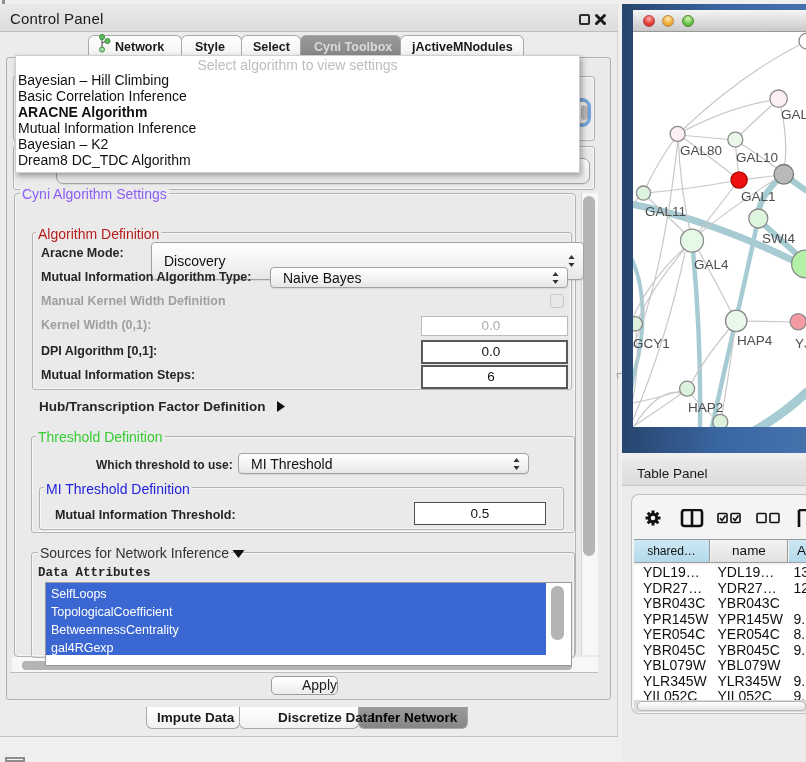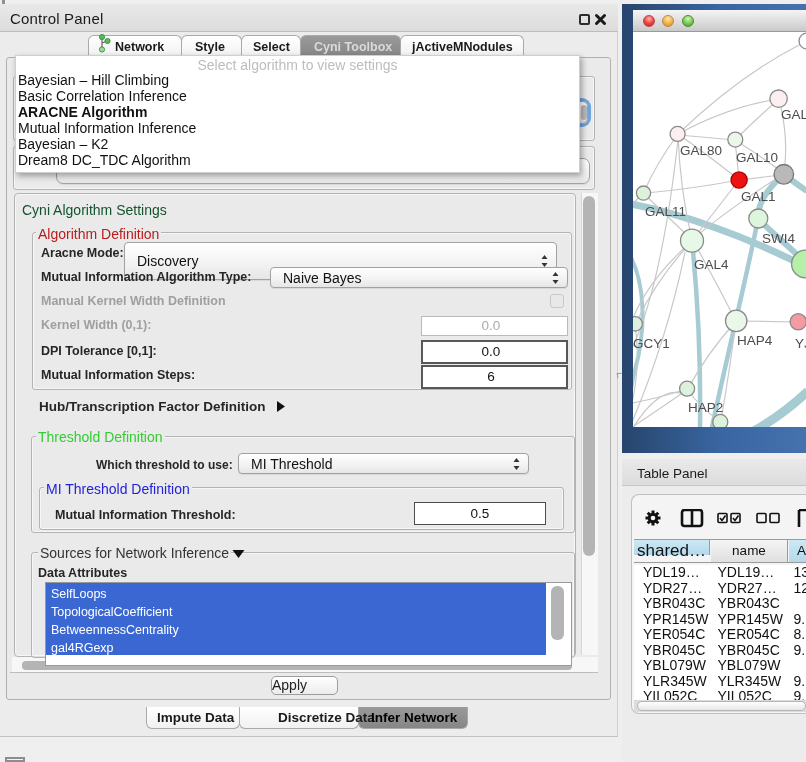--- a/index.html
+++ b/index.html
@@ -74,48 +74,48 @@
 Dream8 DC_TDC Algorithm
 </div>
 
 <div class="abs" style="left:581px;top:193px;width:17px;height:462px;background:#f7f7f7;border-left:1px solid #d6d6d6;"></div>
 <div class="abs" style="left:583px;top:196px;width:12px;height:360px;background:#b4b4b4;border-radius:6px;"></div>
 <div class="abs" style="left:12px;top:657px;width:586px;height:16px;background:#f7f7f7;"></div>
 <div class="abs" style="left:22px;top:661px;width:550px;height:9px;background:#b4b4b4;border-radius:4px;"></div>
 <div class="abs" style="left:10px;top:672px;width:588px;height:1px;background:#bcbcbc;"></div>
 
 <div class="group" style="left:14px;top:193px;width:562px;height:464px;border-radius:4px;"></div>
-<div class="glabel" style="left:20px;top:202px;color:#14532d;">Cyni Algorithm Settings</div>
+<div class="glabel" style="left:20px;top:186px;color:#8b5cf6;">Cyni Algorithm Settings</div>
 
 <div class="group" style="left:32px;top:232px;width:540px;height:158px;"></div>
 <div class="glabel" style="left:36px;top:226px;color:#b91c1c;">Algorithm Definition</div>
 
 <div class="lbl" style="position:absolute;left:41px;top:246px;">Aracne Mode:</div>
-<div class="combo" style="left:124px;top:242px;width:433px;height:38px;">
+<div class="combo" style="left:151px;top:242px;width:433px;height:38px;">
   <span class="ctext">Discovery</span>
   <svg class="carr" viewBox="0 0 7 12">
       <path d="M3.5 0 L6.5 4 L0.5 4 Z M3.5 12 L6.5 8 L0.5 8 Z" fill="#333"></path>
     </svg>
 </div>
 
 <div class="lbl" style="position:absolute;left:41px;top:270px;">Mutual Information Algorithm Type:</div>
 <div class="combo" style="left:270px;top:267px;width:298px;height:21px;">
   <span class="ctext">Naive Bayes</span>
   <svg class="carr" viewBox="0 0 7 12">
       <path d="M3.5 0 L6.5 4 L0.5 4 Z M3.5 12 L6.5 8 L0.5 8 Z" fill="#333"></path>
     </svg>
 </div>
 
 <div class="lbl dis" style="position:absolute;left:41px;top:294px;">Manual Kernel Width Definition</div>
 <div class="abs" style="left:550px;top:294px;width:14px;height:14px;background:#e8e8e8;border:1px solid #c8c8c8;border-radius:3px;"></div>
 
 <div class="lbl dis" style="position:absolute;left:41px;top:318px;">Kernel Width (0,1):</div>
 <div class="tfield" style="left:421px;top:316px;width:147px;height:20px;border:1px solid #bbbbbb;color:#ababab;line-height:18px;padding-right:7px;">0.0</div>
 
-<div class="lbl" style="position:absolute;left:41px;top:344px;">DPI Tolerance [0,1]:</div>
+<div class="lbl" style="position:absolute;left:41px;top:344px;">DPI Algorithm [0,1]:</div>
 <div class="tfield" style="left:421px;top:340px;width:147px;height:24px;border:2px solid #585858;line-height:20px;padding-right:7px;">0.0</div>
 
 <div class="lbl" style="position:absolute;left:41px;top:368px;">Mutual Information Steps:</div>
 <div class="tfield" style="left:421px;top:365px;width:147px;height:24px;border:2px solid #585858;line-height:20px;padding-right:7px;">6</div>
 
 <div class="lbl" style="position:absolute;left:39px;top:399px;font-size:13.5px;">Hub/Transcription Factor Definition</div>
 <svg class="abs" style="left:275px;top:400px;" width="12" height="13">
     <path d="M2 1 L10 6.5 L2 12 Z" fill="#111"></path>
   </svg>
 
@@ -135,28 +135,28 @@
 
 <div class="lbl" style="position:absolute;left:55px;top:508px;">Mutual Information Threshold:</div>
 <div class="tfield" style="left:414px;top:502px;width:132px;height:23px;border:1px solid #4d4d4d;line-height:21px;">0.5</div>
 
 <div class="group" style="left:31px;top:552px;width:544px;height:106px;"></div>
 <div class="glabel" style="left:38px;top:545px;color:#333;">Sources for Network Inference</div>
 <svg class="abs" style="left:232px;top:549px;" width="13" height="10">
     <path d="M0.5 1 L12.5 1 L6.5 9 Z" fill="#111"></path>
   </svg>
 
-<div class="lbl" style="position:absolute;left:38px;top:566px;font-size:12.5px;">Data Attributes</div>
+<div class="lbl" style="position:absolute;left:38px;top:566px;font-size:12.5px;font-family:Liberation Mono, monospace;">Data Attributes</div>
 
 <div class="abs" style="left:45px;top:582px;width:527px;height:84px;background:#ffffff;border:1px solid #999;"></div>
 <div class="abs" style="left:46px;top:583px;width:500px;height:72px;background:#3a67d2;"></div>
 <div class="abs" style="left:51px;top:585px;font-size:12.5px;color:#fff;line-height:18px;">SelfLoops<br>TopologicalCoefficient<br>BetweennessCentrality<br>gal4RGexp</div>
 <div class="abs" style="left:551px;top:586px;width:13px;height:54px;background:#b4b4b4;border-radius:6px;"></div>
 
-<div class="abs" style="left:271px;top:676px;width:67px;height:19px;background:linear-gradient(#ffffff,#ececec);border:1px solid #9d9d9d;border-radius:5px;text-align:left;font-size:14px;color:#222;line-height:17px;">Apply</div>
+<div class="abs" style="left:271px;top:676px;width:67px;height:19px;background:linear-gradient(#ffffff,#ececec);border:1px solid #9d9d9d;border-radius:5px;text-align:right;font-size:14px;color:#222;line-height:17px;">Apply</div>
 
 <div class="tab tabbot" style="left:146px;top:707px;width:94px;height:22px;"></div>
 <div class="tab tabbot" style="left:239px;top:707px;width:120px;height:22px;"></div>
 <div class="tab tabbot tabsel" style="left:358px;top:707px;width:110px;height:22px;"></div>
 <div class="abs" style="left:157px;top:710px;font-size:13.5px;font-weight:bold;color:#1a1a1a;">Impute Data</div>
 <div class="abs" style="left:253px;top:710px;font-size:13.5px;font-weight:bold;color:#1a1a1a;margin-left:25px;">Discretize Data</div>
 <div class="abs" style="left:371px;top:710px;font-size:13.5px;font-weight:bold;color:#000000;">Infer Network</div>
 
 <div class="abs" style="left:0;top:736px;width:618px;height:1px;background:#c2c2c2;"></div>
 
@@ -271,21 +271,21 @@
   </g>
   <g fill="none" stroke="#111" stroke-width="1.6">
     <rect x="113" y="4.5" width="9" height="9" rx="1"></rect>
     <rect x="126" y="4.5" width="9" height="9" rx="1"></rect>
   </g>
 
   <path d="M155 1 h9 v18 M155 1 v17" fill="none" stroke="#111" stroke-width="2.6"></path>
 </svg>
 
 <div class="abs" style="left:634px;top:539px;width:172px;height:24px;border-top:1px solid #9a9a9a;border-bottom:1px solid #9a9a9a;"></div>
-<div class="abs" style="left:634px;top:540px;width:76px;height:15px;background:linear-gradient(#cde8f4,#b3d9ea);border-right:1px solid #9a9a9a;text-align:center;font-size:17px;color:#111;line-height:22px;">shared…</div>
+<div class="abs" style="left:634px;top:540px;width:76px;height:22px;background:linear-gradient(#cde8f4,#b3d9ea);border-right:1px solid #9a9a9a;text-align:center;font-size:12px;color:#111;line-height:22px;">shared…</div>
 <div class="abs" style="left:711px;top:540px;width:77px;height:22px;background:linear-gradient(#f4f4f4,#e0e0e0);border-right:1px solid #9a9a9a;text-align:center;font-size:13.5px;color:#111;line-height:22px;">name</div>
 <div class="abs" style="left:789px;top:540px;width:17px;height:22px;background:linear-gradient(#cde8f4,#b3d9ea);font-size:13.5px;color:#111;line-height:22px;padding-left:8px;">A</div>
 
 <div class="abs" style="left:634px;top:565px;width:172px;height:135px;background:#ffffff;overflow:hidden;">
   <div style="position:absolute;left:9px;top:0;font-size:14px;color:#111;line-height:15.5px;">YDL19…<br>YDR27…<br>YBR043C<br>YPR145W<br>YER054C<br>YBR045C<br>YBL079W<br>YLR345W<br>YIL052C</div>
   <div style="position:absolute;left:83.5px;top:0;font-size:14px;color:#111;line-height:15.5px;">YDL19…<br>YDR27…<br>YBR043C<br>YPR145W<br>YER054C<br>YBR045C<br>YBL079W<br>YLR345W<br>YIL052C</div>
   <div style="position:absolute;left:159.5px;top:0;font-size:14px;color:#111;line-height:15.5px;">13<br>12<br><br>9.<br>8.<br>9.<br><br>9.<br>9.</div>
 </div>
 
 <div class="abs" style="left:634px;top:700px;width:172px;height:12px;background:#dcdcdc;"></div>

